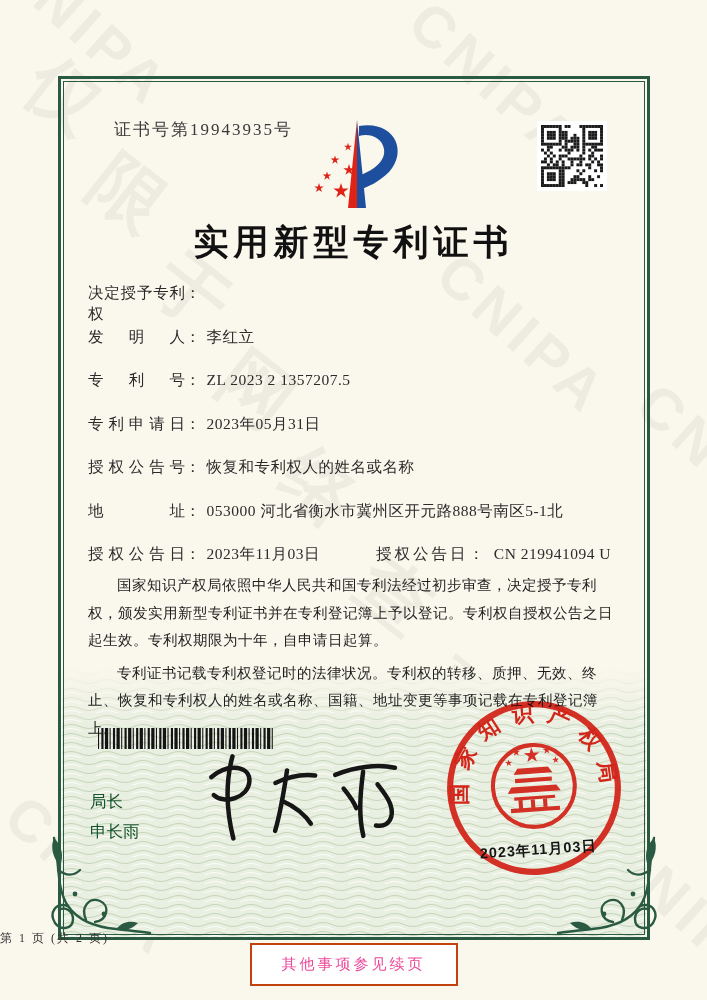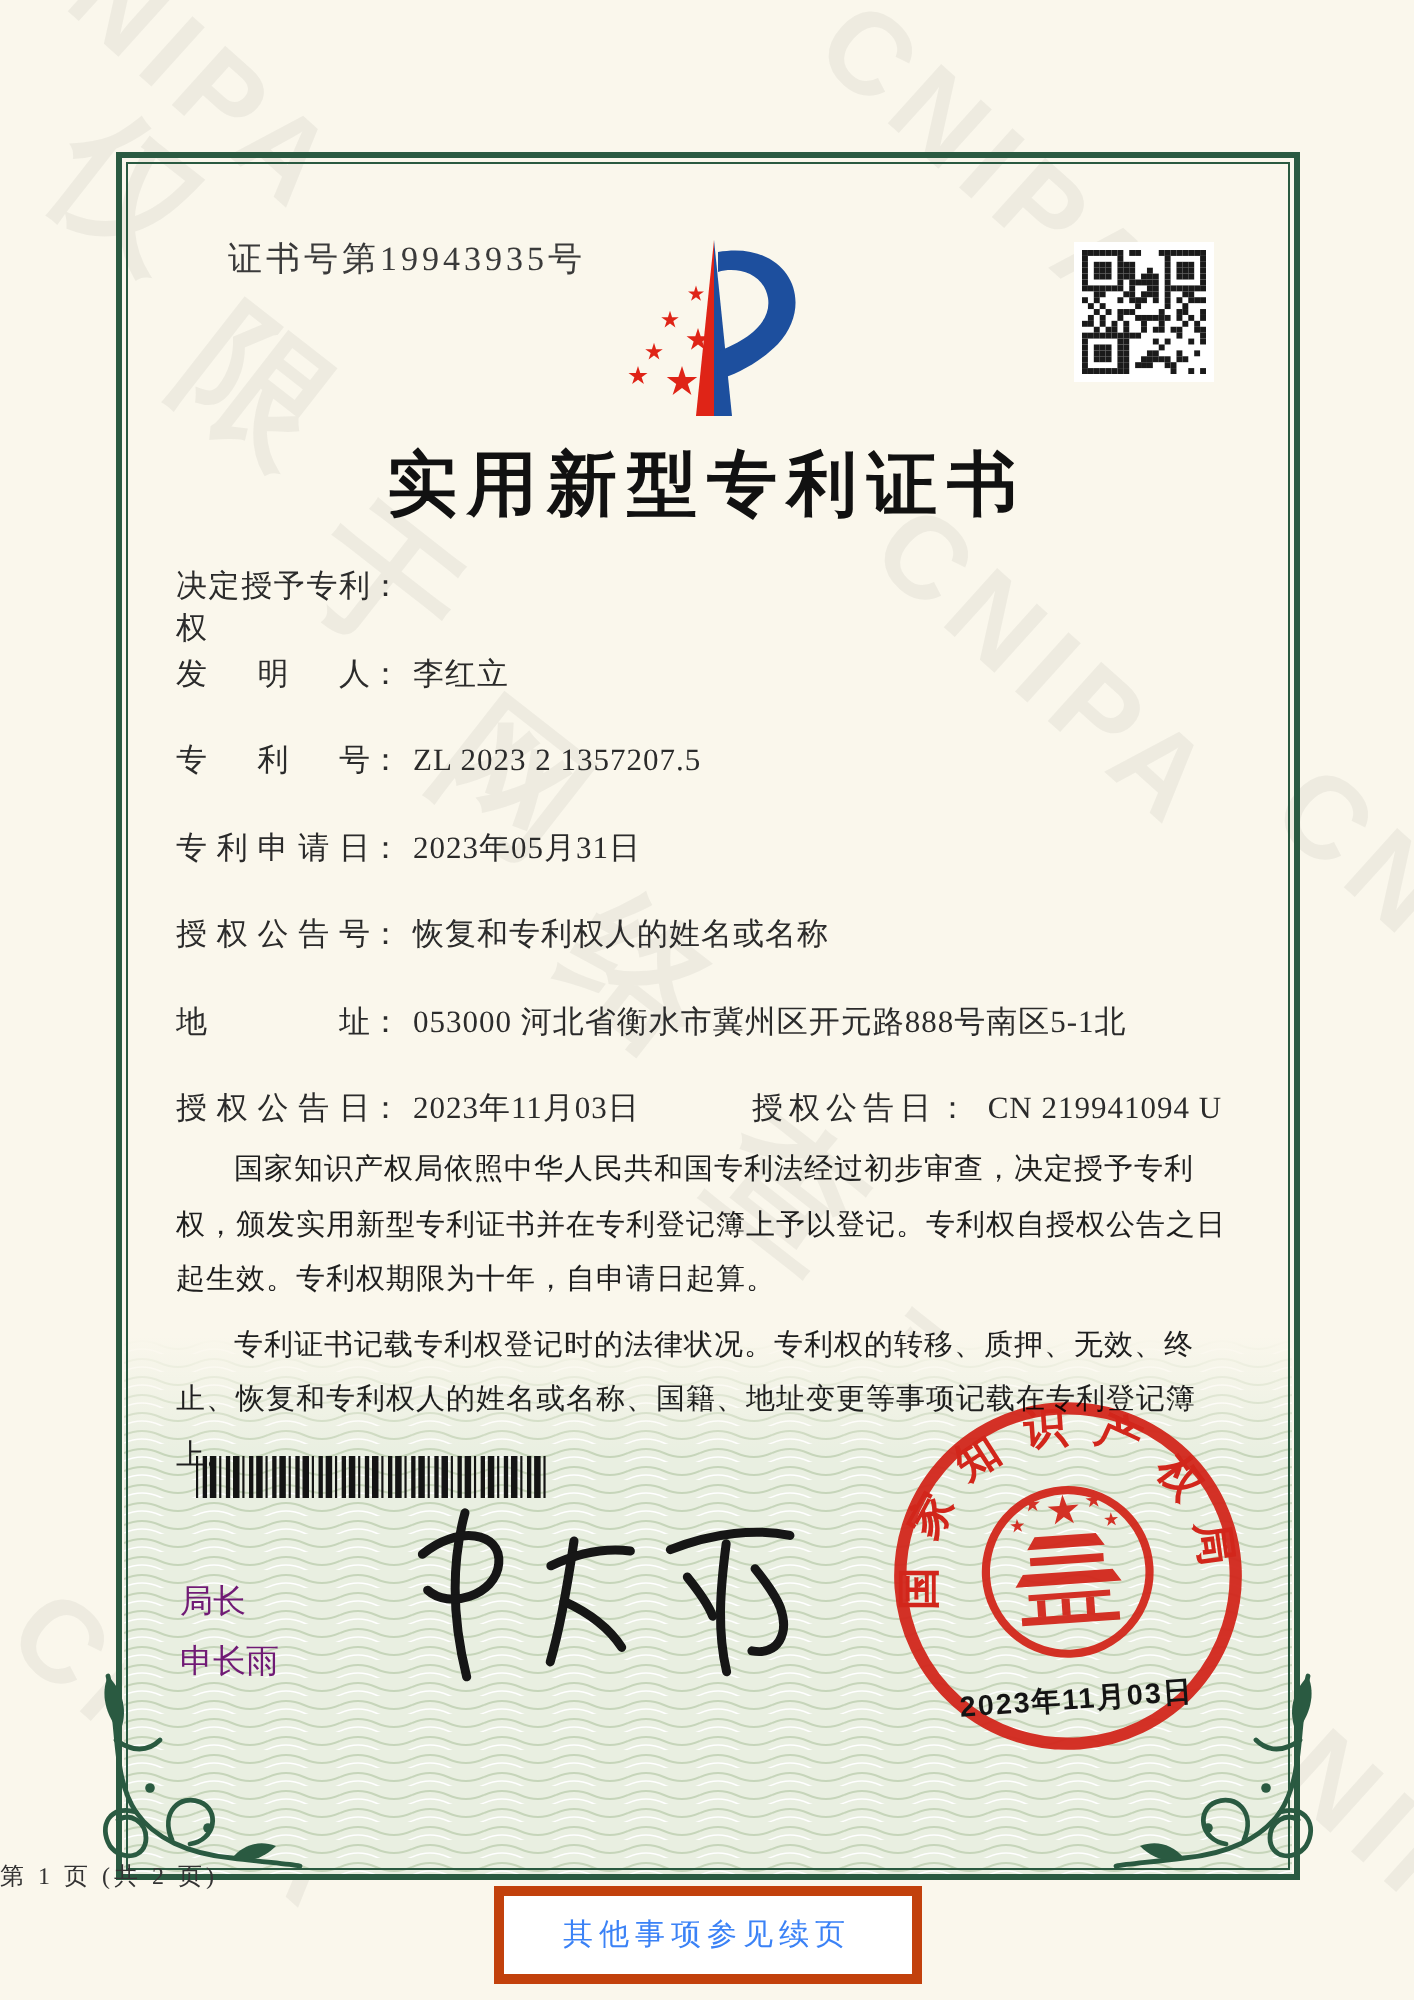--- a/index.html
+++ b/index.html
@@ -38,28 +38,28 @@
   .f-label { display:inline-block; width:97px; text-align:justify; text-align-last:justify; }
   .f-colon { margin-right:6px; }
   .f-value { letter-spacing:.5px; }
   .pair2 { margin-left:56px; }
   .pair2 .f-label2 { letter-spacing:3px; }
   .paras { position:absolute; left:88px; top:572px; width:534px; font-size:14.5px; line-height:27.5px; color:#1e1e1e; }
   .paras p { text-indent:2em; margin-bottom:5px; letter-spacing:.5px; }
   .barcode { position:absolute; left:98px; top:728px; width:184px; height:21px; }
   .signature { position:absolute; left:196px; top:740px; width:212px; height:118px; transform:rotate(-2deg); }
   .signer { position:absolute; left:90px; top:786px; font-family:"Liberation Sans", sans-serif;
-            font-size:16.5px; color:#701a75; line-height:30px; }
+            font-size:16.5px; color:#14532d; line-height:30px; }
   .seal { position:absolute; left:444px; top:698px; width:180px; height:180px;
           transform:rotate(-4deg); mix-blend-mode:multiply; z-index:6; }
   .page-no { position:absolute; left:0; top:902px; width:100%; 
              font-size:12px; letter-spacing:2px; color:#333;margin-top:28px; }
   .footer-note { position:absolute; left:50%; top:943px; transform:translateX(-50%);
-                 background:#fff; border:5px solid #c2410c; padding:10px 30px;
-                 font-size:15px; letter-spacing:3px; color:#3b82f6; z-index:6; }
+                 background:#fff; border:2px solid #c2410c; padding:10px 30px;
+                 font-size:15px; letter-spacing:3px; color:#ec4899; z-index:6; }
 </style>
 </head>
 <body>
 
 <div>
   <span class="wm wm-latin" style="left:-18px; top:-8px;">CNIPA</span>
   <span class="wm wm-latin" style="left:392px; top:48px;">CNIPA</span>
   <span class="wm wm-latin" style="left:420px; top:300px;">CNIPA</span>
   <span class="wm wm-latin" style="left:620px; top:430px;">CNIPA</span>
   <span class="wm wm-latin" style="left:-12px; top:842px;">CNIPA</span>

